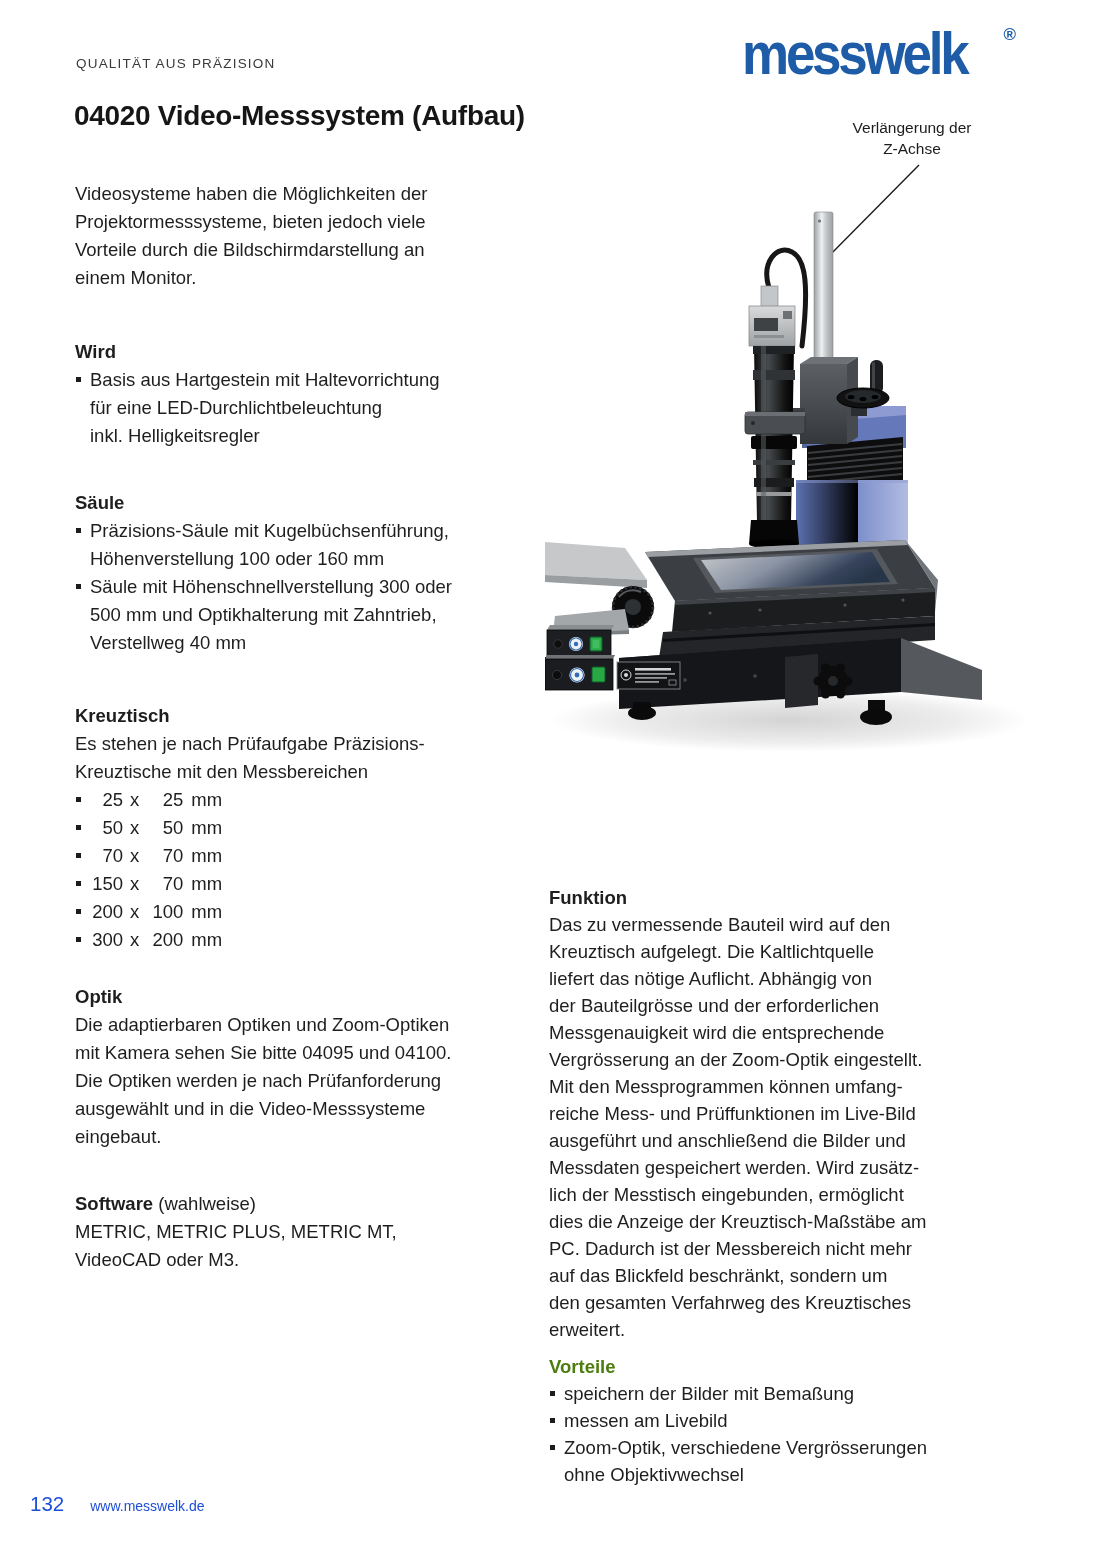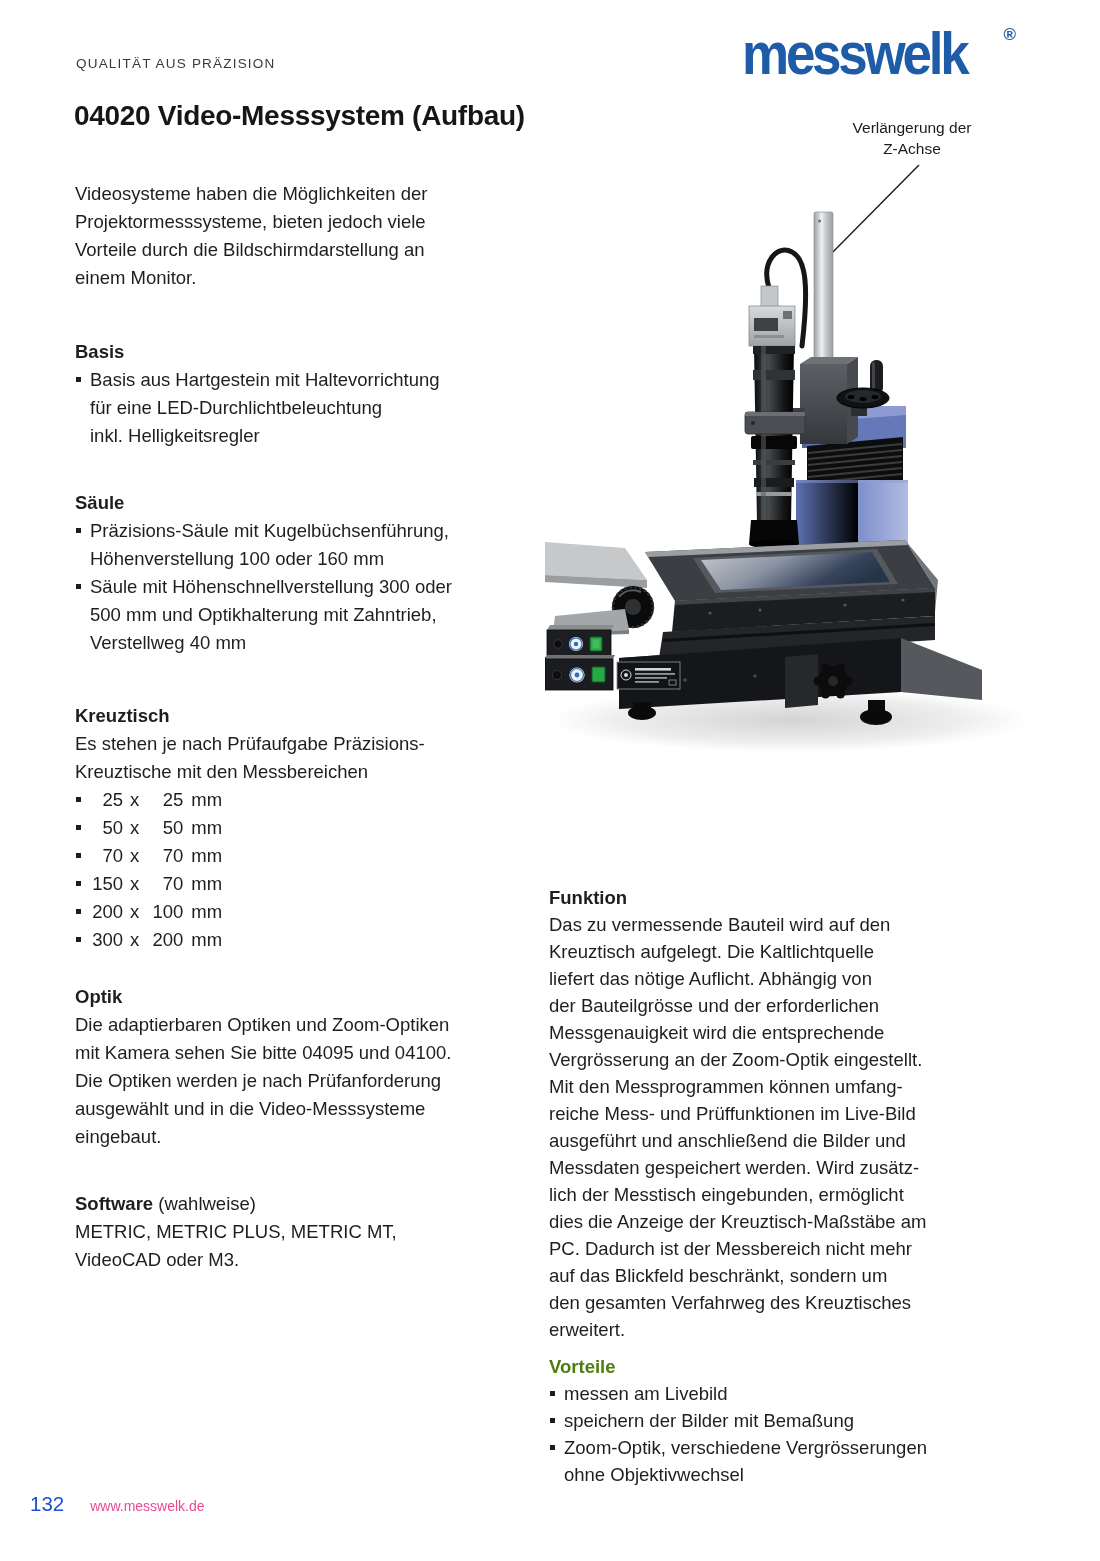--- a/index.html
+++ b/index.html
@@ -65,21 +65,21 @@
   .num-h { width:44px; }
   .sep { margin-left:7px; }
   .unit { margin-left:8px; }
 
   .vorteile { margin-top:10px; }
   .vorteile .h { color:#4d7c0f; }
 
   
   .footer { position:absolute; left:30px; top:1492px; display:flex; align-items:baseline; }
   .pagenum { font-size:20.5px; color:#1d4ed8; }
-  .site { font-size:14px; color:#ec4899; margin-left:26px; }
+  .site { font-size:14px; color:#1d4ed8; margin-left:26px; }
 </style>
 </head>
 <body>
 
 <div class="page">
 
   <div class="tagline">QUALITÄT AUS PRÄZISION</div>
   <h1 class="title">04020 Video-Messsystem (Aufbau)</h1>
 
   <div class="logo">
@@ -295,21 +295,21 @@
   </svg>
 
   <div class="col-left">
 
     <div class="block-intro lines">Videosysteme haben die Möglichkeiten der
 Projektormesssysteme, bieten jedoch viele
 Vorteile durch die Bildschirmdarstellung an
 einem Monitor.</div>
 
     <div class="block-basis">
-      <div class="h">Basis</div>
+      <div class="h">Wird</div>
       <div class="bullet-row">
         <span class="bullet"></span>
         <div class="bullet-text lines">Basis aus Hartgestein mit Haltevorrichtung
 für eine LED-Durchlichtbeleuchtung
 inkl. Helligkeitsregler</div>
       </div>
     </div>
 
     <div class="block-saeule">
       <div class="h">Säule</div>
@@ -414,25 +414,25 @@
 PC. Dadurch ist der Messbereich nicht mehr
 auf das Blickfeld beschränkt, sondern um
 den gesamten Verfahrweg des Kreuztisches
 erweitert.</div>
     </div>
 
     <div class="vorteile">
       <div class="h">Vorteile</div>
       <div class="bullet-row">
         <span class="bullet"></span>
+        <div class="bullet-text lines">speichern der Bilder mit Bemaßung</div>
+      </div>
+      <div class="bullet-row">
+        <span class="bullet"></span>
         <div class="bullet-text lines">messen am Livebild</div>
-      </div>
-      <div class="bullet-row">
-        <span class="bullet"></span>
-        <div class="bullet-text lines">speichern der Bilder mit Bemaßung</div>
       </div>
       <div class="bullet-row">
         <span class="bullet"></span>
         <div class="bullet-text lines">Zoom-Optik, verschiedene Vergrösserungen
 ohne Objektivwechsel</div>
       </div>
     </div>
 
   </div>
 

